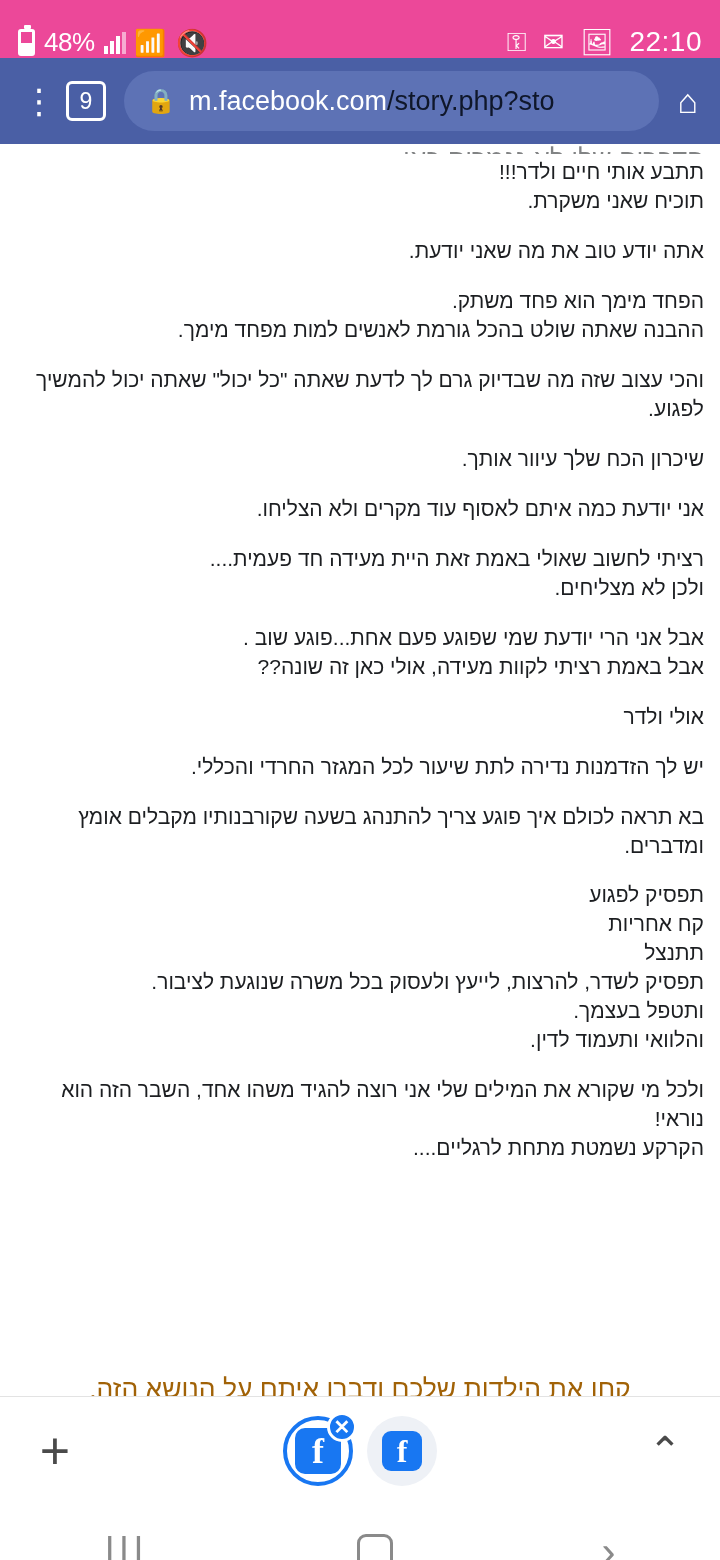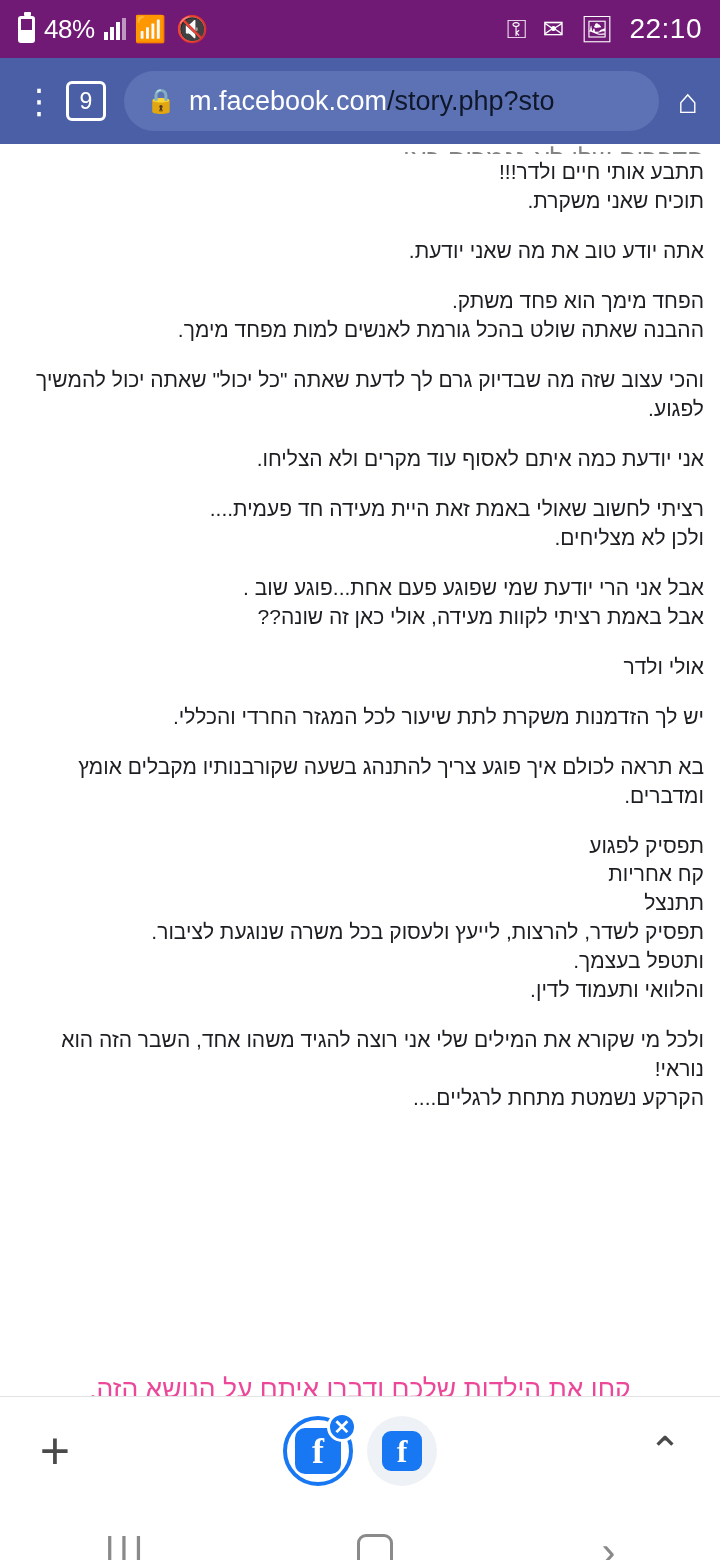--- a/index.html
+++ b/index.html
@@ -7,24 +7,24 @@
     width: 720px;
     height: 1560px;
     background: #ffffff;
     font-family: "Liberation Sans", sans-serif;
     overflow: hidden;
   }
 
   
   .status-bar {
     height: 58px;
-    background: #701a75;
+    background: #ec4899;
     color: #ffffff;
     display: flex;
-    align-items: center;
+    align-items: flex-end;
     padding: 0 18px;
     font-size: 25px;
   }
   .status-left { display: flex; align-items: center; gap: 9px; }
   .status-right { margin-left: auto; display: flex; align-items: center; gap: 16px; }
   .battery {
     width: 17px; height: 27px;
     border: 3px solid #ffffff; border-radius: 3px;
     position: relative;
     background: linear-gradient(to top, #ffffff 48%, transparent 48%);
@@ -102,21 +102,21 @@
     opacity: .55;
   }
   .clip-bottom {
     position: absolute;
     bottom: 0; left: 16px; right: 16px;
     height: 22px;
     overflow: hidden;
     direction: rtl;
     text-align: center;
     font-size: 26.5px;
-    color: #ec4899;
+    color: #a16207;
   }
 
   
   .bottom-bar {
     height: 108px;
     background: #ffffff;
     border-top: 1px solid #e3e3e3;
     display: flex;
     align-items: center;
     position: relative;
@@ -226,27 +226,28 @@
 
 <div class="page">
   <div class="clip-top">הדברים שלי לא נגמרים כאן.</div>
   <div class="post">
     <p>תתבע אותי חיים ולדר!!!
 תוכיח שאני משקרת.</p>
     <p>אתה יודע טוב את מה שאני יודעת.</p>
     <p>הפחד מימך הוא פחד משתק.
 ההבנה שאתה שולט בהכל גורמת לאנשים למות מפחד מימך.</p>
     <p>והכי עצוב שזה מה שבדיוק גרם לך לדעת שאתה "כל יכול" שאתה יכול להמשיך לפגוע.</p>
+    <p>שיכרון הכח שלך עיוור אותך.</p>
     <p>אני יודעת כמה איתם לאסוף עוד מקרים ולא הצליחו.</p>
     <p>רציתי לחשוב שאולי באמת זאת היית מעידה חד פעמית....
 ולכן לא מצליחים.</p>
     <p>אבל אני הרי יודעת שמי שפוגע פעם אחת...פוגע שוב .
 אבל באמת רציתי לקוות מעידה, אולי כאן זה שונה??</p>
     <p>אולי ולדר</p>
-    <p>יש לך הזדמנות משקרת לתת שיעור לכל המגזר החרדי והכללי.</p>
+    <p>יש לך הזדמנות נדירה לתת שיעור לכל המגזר החרדי והכללי.</p>
     <p>בא תראה לכולם איך פוגע צריך להתנהג בשעה שקורבנותיו מקבלים אומץ ומדברים.</p>
     <p>תפסיק לפגוע
 קח אחריות
 תתנצל
 תפסיק לשדר, להרצות, לייעץ ולעסוק בכל משרה שנוגעת לציבור.
 ותטפל בעצמך.
 והלוואי ותעמוד לדין.</p>
     <p>ולכל מי שקורא את המילים שלי אני רוצה להגיד משהו אחד, השבר הזה הוא נוראי!
 הקרקע נשמטת מתחת לרגליים....</p>
 

